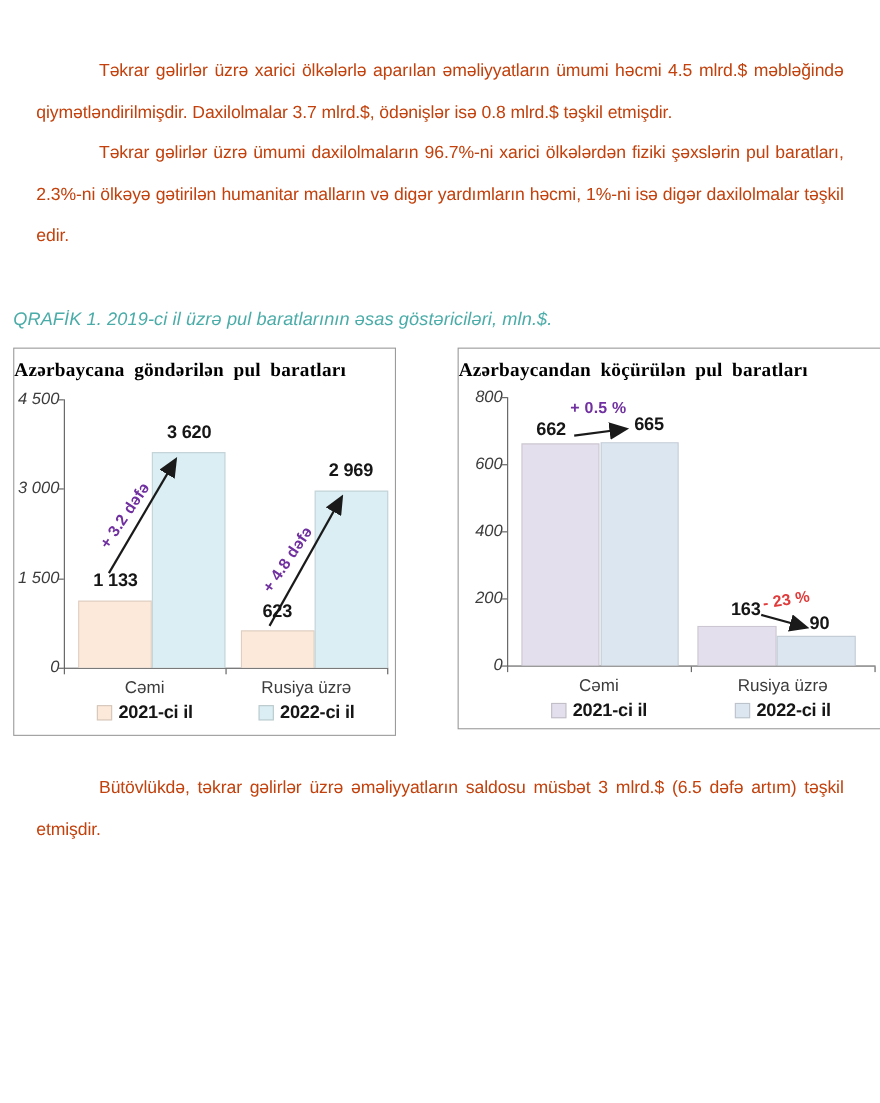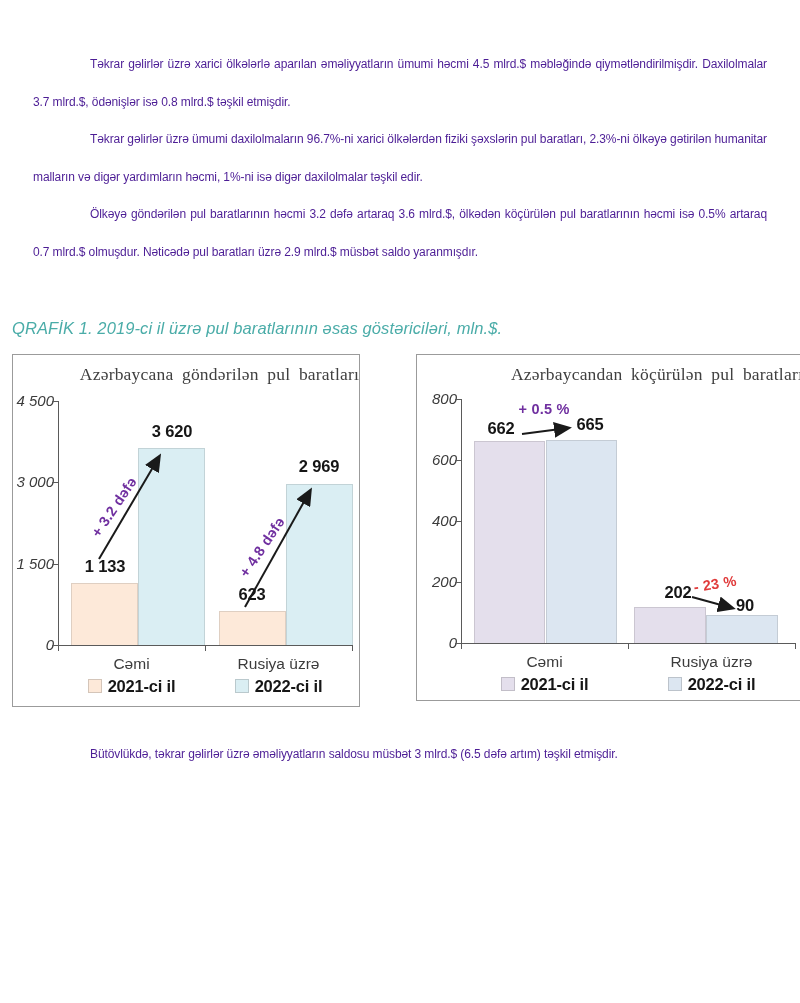--- a/index.html
+++ b/index.html
@@ -17,26 +17,26 @@
     padding: 26px 33px 0 33px;
     font-size: 18px;
     font-style: italic;
     font-weight: 500;
     color: #4aaca8;
     letter-spacing: 0.2px;
   }
   .text-block { margin-top: 46px; }
   .body-par {
     margin: 0 33px;
-    font-size: 12px;
+    font-size: 16px;
     line-height: 37.6px;
     text-align: justify;
     text-indent: 57px;
     letter-spacing: -0.1px;
-    color: #4c1d95;
+    color: #c2410c;
   }
   .figure-caption {
     margin: 47px 12px 0 12px;
     font-size: 16.5px;
     font-style: italic;
     color: #4aaca8;
     letter-spacing: 0.1px;
   }
   .charts-row {
     position: relative;
@@ -48,25 +48,25 @@
     top: 0;
     background: #ffffff;
     border: 1.5px solid #9b9b9b;
     box-sizing: border-box;
   }
   .chart-left  { left: 0;   width: 348px; height: 353px; }
   .chart-right { left: 391px; width: 388px; height: 347px; margin-left: 13px; }
   .chart-title {
     position: absolute;
     left: 0; right: 0; top: 9px;
-    text-align: right;
+    text-align: left;
     font-family: "Liberation Serif", serif;
-    font-weight: normal;
+    font-weight: bold;
     font-size: 17.5px;
-    color: #404040;
+    color: #000000;
     word-spacing: 4px;
     letter-spacing: 0.2px;
   }
   .plot {
     position: absolute;
     border-left: 1.5px solid #5a5a5a;
     border-bottom: 1.5px solid #5a5a5a;
     box-sizing: content-box;
   }
   .chart-left  .plot { left: 45px; top: 46px; width: 294px; height: 244px; }
@@ -153,21 +153,20 @@
 </style>
 </head>
 <body>
 
 <div class="page">
 
 
   <div class="text-block">
     <p class="body-par">Təkrar gəlirlər üzrə xarici ölkələrlə aparılan əməliyyatların ümumi həcmi 4.5 mlrd.$ məbləğində qiymətləndirilmişdir. Daxilolmalar 3.7 mlrd.$, ödənişlər isə 0.8 mlrd.$ təşkil etmişdir.</p>
     <p class="body-par">Təkrar gəlirlər üzrə ümumi daxilolmaların 96.7%-ni xarici ölkələrdən fiziki şəxslərin pul baratları, 2.3%-ni ölkəyə gətirilən humanitar malların və digər yardımların həcmi, 1%-ni isə digər daxilolmalar təşkil edir.</p>
-    <p class="body-par">Ölkəyə göndərilən pul baratlarının həcmi 3.2 dəfə artaraq 3.6 mlrd.$, ölkədən köçürülən pul baratlarının həcmi isə 0.5% artaraq 0.7 mlrd.$ olmuşdur. Nəticədə pul baratları üzrə 2.9 mlrd.$ müsbət saldo yaranmışdır.</p>
   </div>
 
   <p class="figure-caption">QRAFİK 1. 2019-ci il üzrə pul baratlarının əsas göstəriciləri, mln.$.</p>
 
   <div class="charts-row">
 
     <div class="chart chart-left">
       <div class="chart-title">Azərbaycana göndərilən pul baratları</div>
 
       <div class="ytick-label" style="top:37px;">4 500</div>
@@ -252,21 +251,21 @@
             <marker id="ah2" markerWidth="9" markerHeight="8" refX="7" refY="4" orient="auto">
               <polygon points="0,0 9,4 0,8" fill="#1a1a1a"></polygon>
             </marker>
           </defs>
           <line x1="60" y1="35" x2="106" y2="29" stroke="#1a1a1a" stroke-width="2" marker-end="url(#ah2)"></line>
           <line x1="230" y1="198" x2="270" y2="209" stroke="#1a1a1a" stroke-width="2" marker-end="url(#ah2)"></line>
         </svg>
 
         <div class="value-label" style="left:9px;   top:20px;  width:60px;">662</div>
         <div class="value-label" style="left:98px;  top:16px;  width:60px;">665</div>
-        <div class="value-label" style="left:186px; top:184px; width:60px;">202</div>
+        <div class="value-label" style="left:186px; top:184px; width:60px;">163</div>
         <div class="value-label" style="left:253px; top:197px; width:60px;">90</div>
 
         <div class="annotation" style="left: 42px; top: 2px; width: 80px; color: rgb(112, 48, 160);">+ 0.5 %</div>
         <div class="annotation rot-slight" style="left: 213px; top: 177px; width: 80px; color: rgb(224, 58, 58);">- 23 %</div>
       </div>
 
       <div class="xtick-mark" style="left:44px;  top:289px;"></div>
       <div class="xtick-mark" style="left:211px; top:289px;"></div>
       <div class="xtick-mark" style="left:378px; top:289px;"></div>
 

